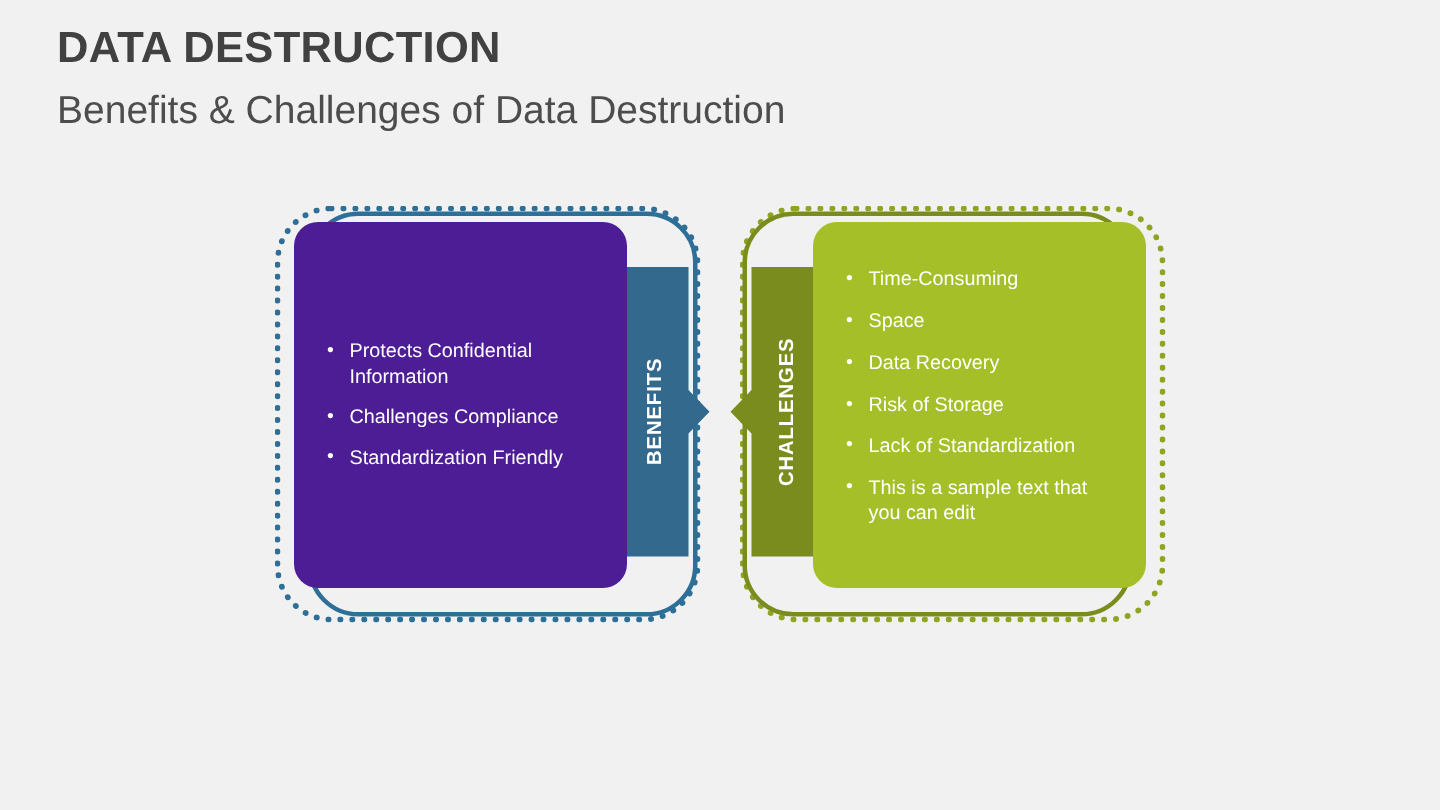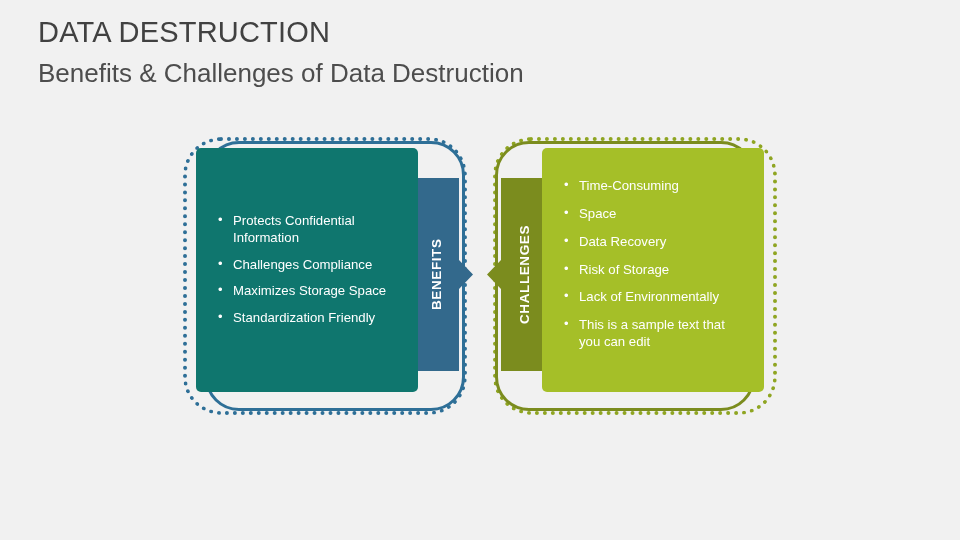--- a/index.html
+++ b/index.html
@@ -12,21 +12,21 @@
     background: #f1f1f1;
     font-family: "Liberation Sans", sans-serif;
     overflow: hidden;
     position: relative;
   }
 
   
   #header { position: absolute; left: 38px; top: 16px; }
   #title {
     font-size: 29px;
-    font-weight: normal;
+    font-weight: bold;
     color: #414141;
     letter-spacing: 0.2px;
     line-height: 1.15;
     margin: 0;
     white-space: nowrap;
   }
   #subtitle {
     font-size: 26px;
     color: #4d4d4d;
     margin: 9px 0 0 0;
@@ -104,31 +104,31 @@
     font-weight: bold;
     letter-spacing: 0.6px;
     white-space: nowrap;
     writing-mode: vertical-rl;
     transform: rotate(180deg);
   }
 
   
   .card {
     position: absolute;
-    border-radius: 5px;
+    border-radius: 16px;
     box-sizing: border-box;
     padding: 30px 18px 30px 22px;
     display: flex;
     flex-direction: column;
     justify-content: center;
   }
   #card-left {
     left: 196px; top: 148px;
     width: 222px; height: 244px;
-    background: #0f766e;
+    background: #4c1d95;
   }
   #card-right {
     left: 542px; top: 148px;
     width: 222px; height: 244px;
     background: #a5bf28;
   }
 
   .bullet-list {
     list-style: none;
     margin: 0;
@@ -180,29 +180,28 @@
     <svg viewBox="0 0 46 193" preserveAspectRatio="none">
       <path d="M46,0 H0 V82 L-14,96.5 L0,111 V193 H46 Z" fill="#7b8c1e"></path>
     </svg>
     <span class="tab-label">CHALLENGES</span>
   </div>
 
   <div id="card-left" class="card layer">
     <ul class="bullet-list" id="benefits-list">
         <li class="bullet-item">Protects Confidential Information</li>
         <li class="bullet-item">Challenges Compliance</li>
-        <li class="bullet-item">Maximizes Storage Space</li>
         <li class="bullet-item">Standardization Friendly</li>
       </ul>
   </div>
 
   <div id="card-right" class="card layer">
     <ul class="bullet-list" id="challenges-list">
         <li class="bullet-item">Time-Consuming</li>
         <li class="bullet-item">Space</li>
         <li class="bullet-item">Data Recovery</li>
         <li class="bullet-item">Risk of Storage</li>
-        <li class="bullet-item">Lack of Environmentally</li>
+        <li class="bullet-item">Lack of Standardization</li>
         <li class="bullet-item">This is a sample text that you can edit</li>
       </ul>
   </div>
 
 </div>
 
 </body></html>

